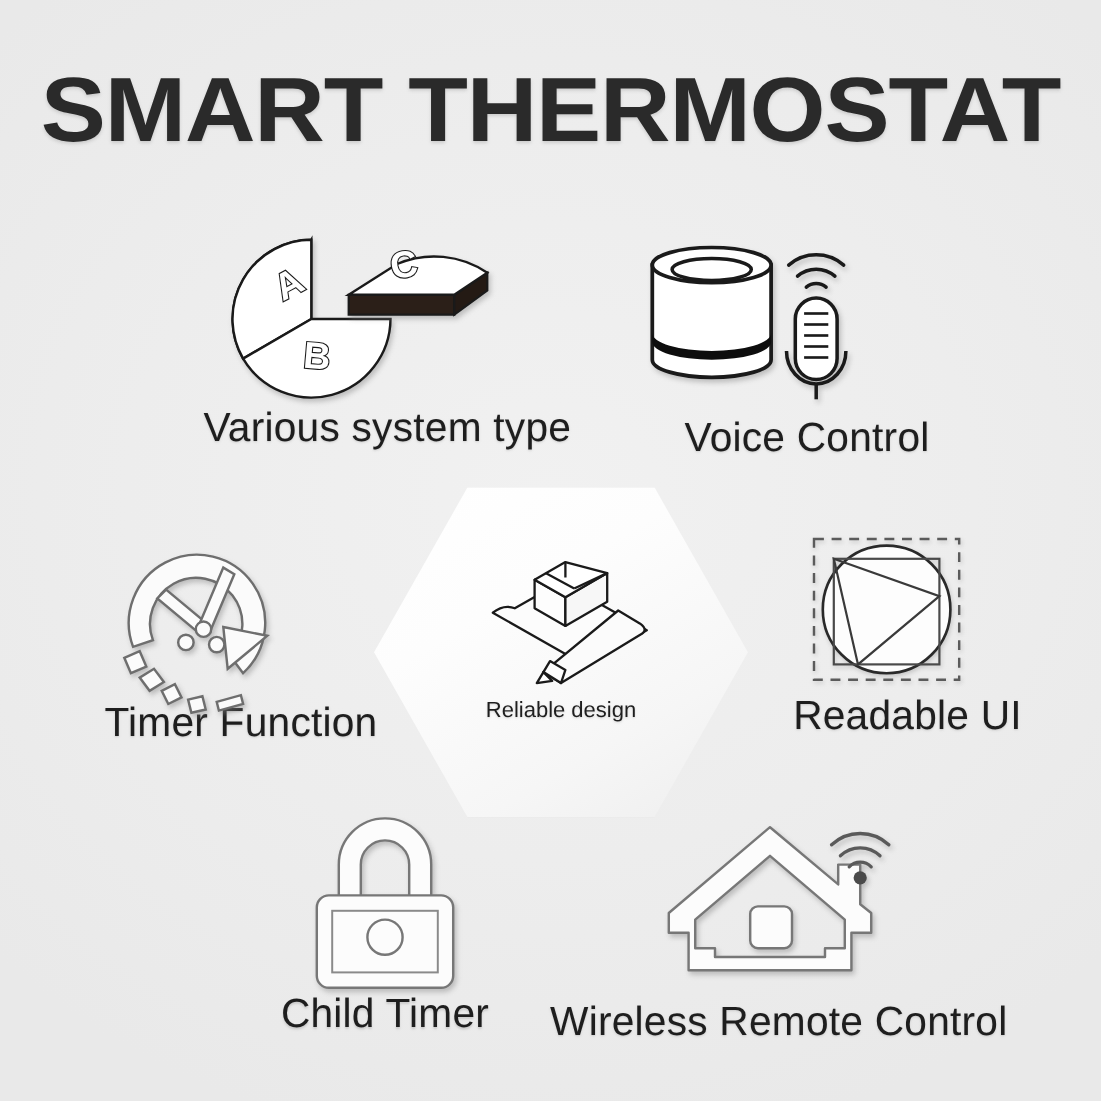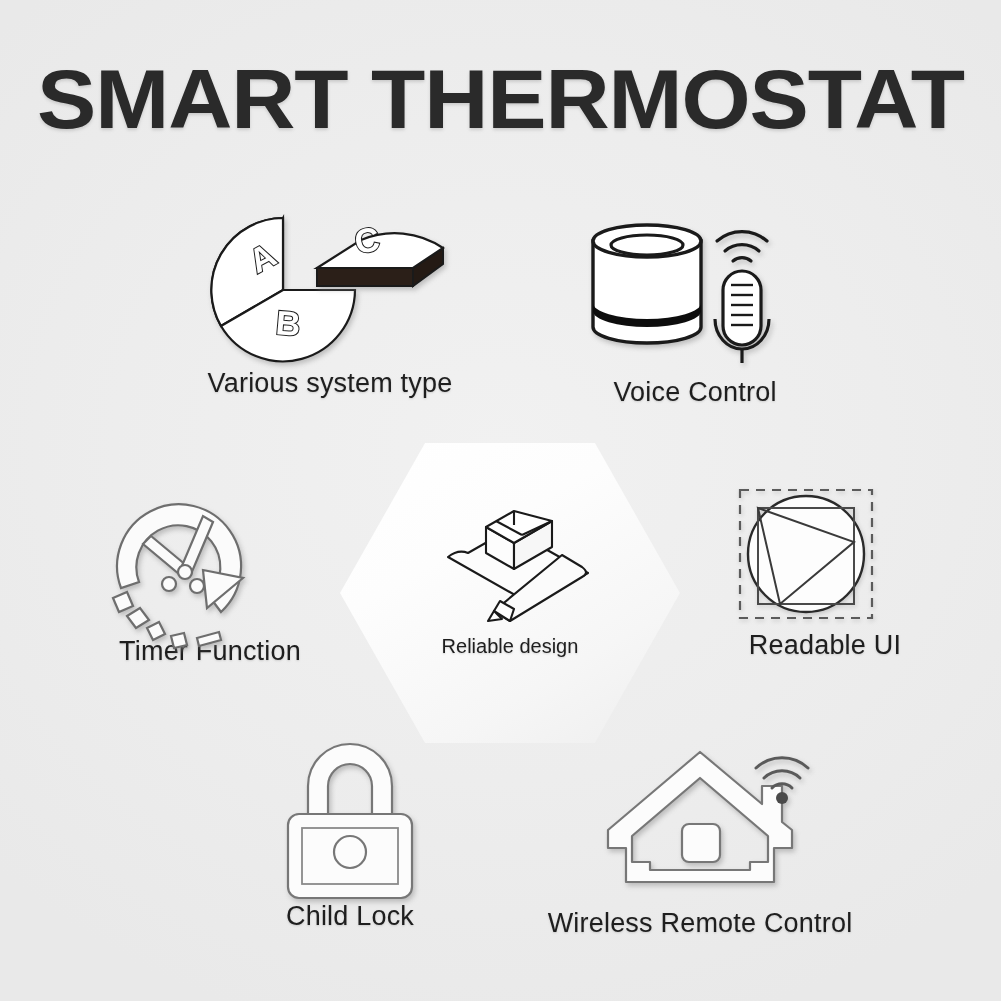--- a/index.html
+++ b/index.html
@@ -41,30 +41,30 @@
   
   .feature {
     position: absolute;
     text-align: center;
   }
   .feature .art {
     position: relative;
     margin: 0 auto;
   }
   .feature .cap {
-    font-size: 27px;
+    font-size: 37px;
     color: #1e1e1e;
     letter-spacing: 0.2px;
     white-space: nowrap;
     text-shadow: 0 1px 2px rgba(140,140,140,0.35);
   }
 
   
   #f-system   { left: 185px; top: 212px;  width: 290px; }
-  #f-voice    { left: 545px; top: 215px;  width: 300px; }
+  #f-voice    { left: 545px; top: 215px;  width: 300px; text-align: right; }
   #f-timer    { left: 95px;  top: 492px;  width: 230px; }
   #f-ui       { left: 710px; top: 480px;  width: 230px; }
   #f-lock     { left: 230px; top: 748px;  width: 240px; }
   #f-wireless { left: 500px; top: 742px;  width: 400px; }
 
   #f-system .cap   { margin-top: 6px; }
   #f-voice .cap    { margin-top: 12px; }
   #f-timer .cap    { margin-top: 4px; }
   #f-ui .cap       { }
   #f-lock .cap     { margin-top: 8px; }
@@ -258,21 +258,21 @@
 
           <path d="M 78 70 L 78 38 A 42 42 0 0 1 162 38 L 162 70 L 142 70 L 142 38
                    A 22 22 0 0 0 98 38 L 98 70 Z"></path>
 
           <rect x="58" y="66" width="124" height="84" rx="11"></rect>
           <rect x="72" y="80" width="96" height="56" fill="none" stroke="#8a8a8a" stroke-width="1.8"></rect>
           <circle cx="120" cy="104" r="16"></circle>
         </g>
       </svg>
     </div>
-    <div class="cap">Child Lock</div>
+    <div class="cap">Child Timer</div>
   </div>
 
   <div class="feature" id="f-wireless">
     <div class="art">
       <svg width="400" height="150" viewBox="0 0 400 150">
         <g class="softshadow" fill="#fcfcfc" stroke="#777777" stroke-width="2.2" stroke-linejoin="round">
 
           <path d="M 200 10 L 262 62 L 262 44 L 282 44 L 282 80 L 292 88 L 292 106
                    L 274 106 L 274 140 L 126 140 L 126 106 L 108 106 L 108 88 L 200 10 Z
                    M 200 36 L 132 94 L 132 120 L 150 120 L 150 128 L 250 128 L 250 120

